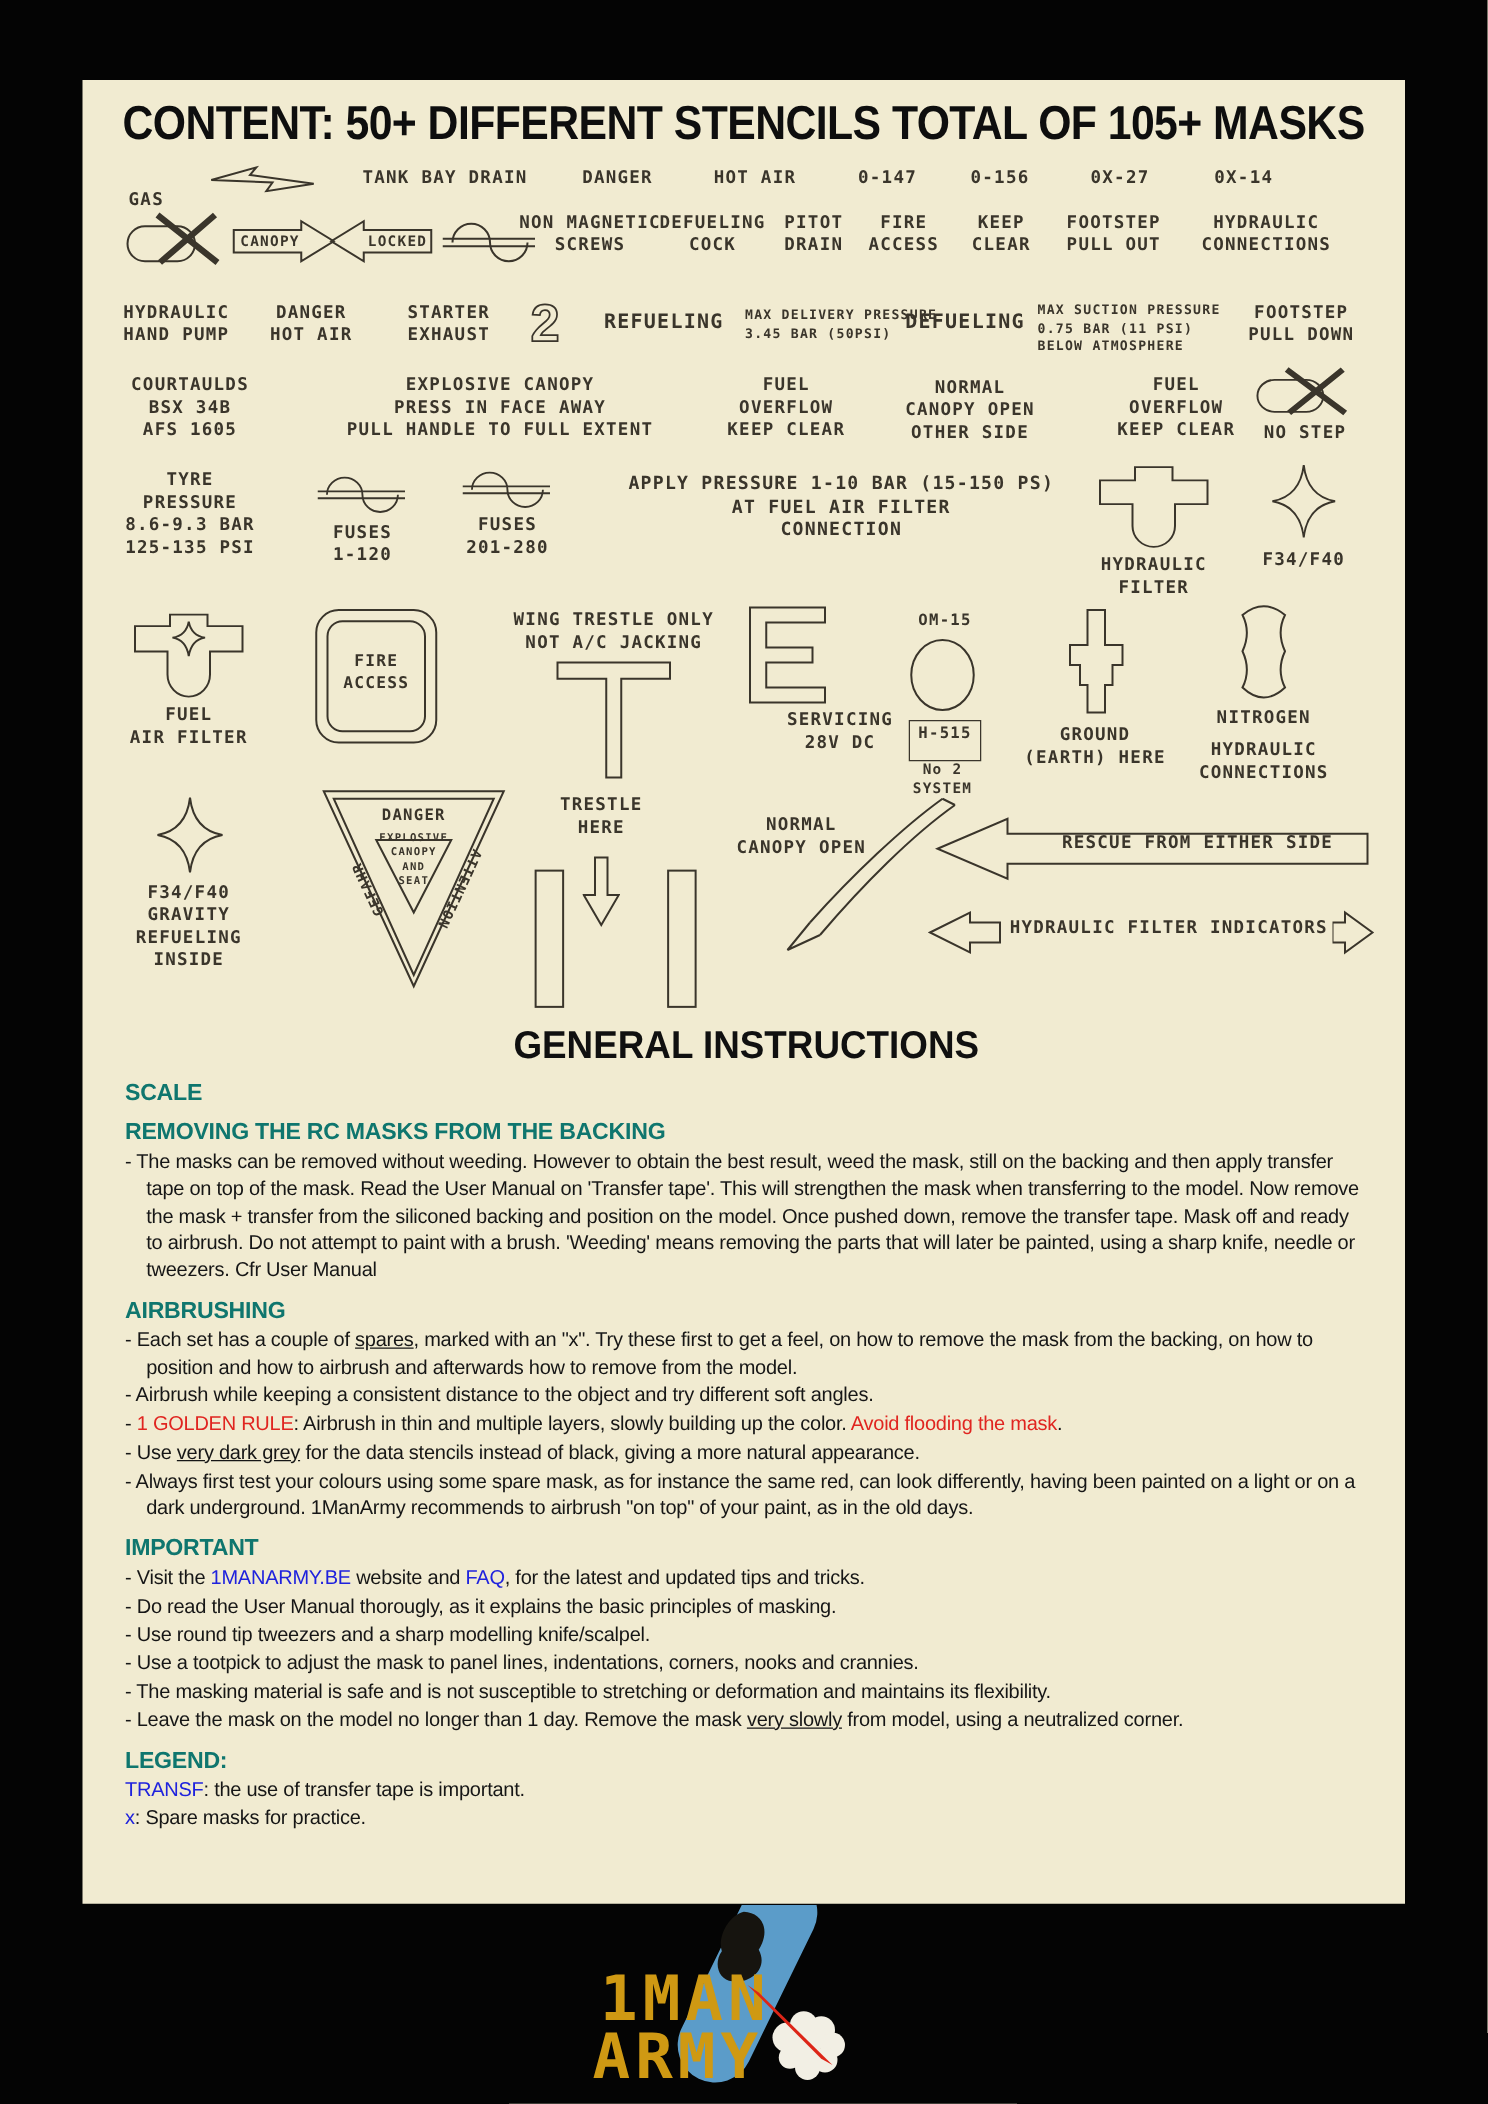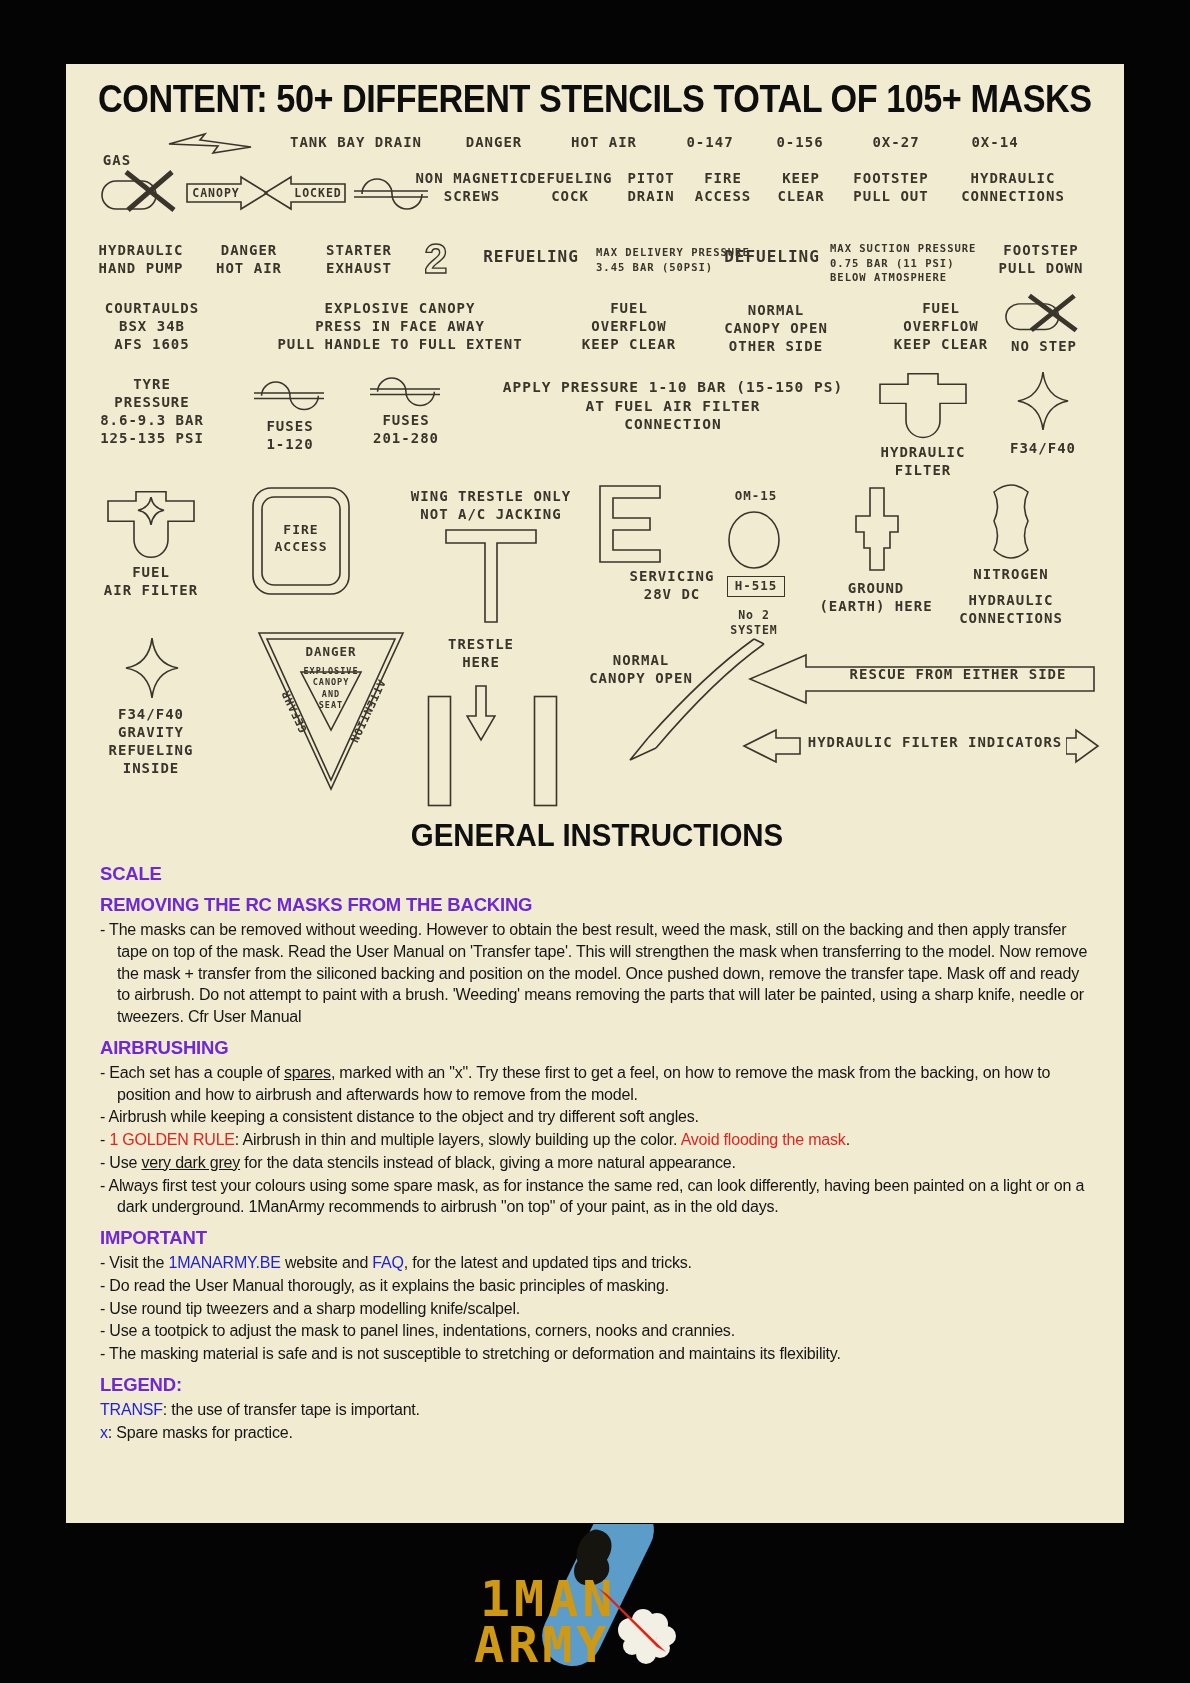--- a/index.html
+++ b/index.html
@@ -23,29 +23,29 @@
     position:absolute;
     font-family:"DejaVu Sans Mono",monospace;font-weight:700;
     color:#3a352b;letter-spacing:1px;text-align:center;
   }
   .sl div{white-space:nowrap;}
   .sl.left{text-align:left;}
   .sl.outline{
     font-family:"Liberation Sans",sans-serif;
     -webkit-text-stroke:1.4px #3a352b;color:transparent;letter-spacing:0;
   }
-  .sl.boxed{border:1.5px solid #3a352b;padding:1px 0 2px 0;}
+  .sl.boxed{border:1.5px solid #3a352b;padding:1px 0 14px 0;}
   svg.sicon{position:absolute;fill:none;stroke:#3a352b;stroke-width:1.6;overflow:visible;}
   #instructions{position:absolute;left:34px;right:30px;top:754px;color:#161616;}
   .gi-title{
     text-align:center;font-weight:700;font-size:31px;color:#101010;
     transform:scaleX(0.95);margin:0 0 2px 0;
   }
   .iheading{
-    font-weight:700;font-size:18.5px;letter-spacing:-0.2px;color:#6d28d9;
+    font-weight:700;font-size:18.5px;letter-spacing:-0.2px;color:#0f766e;
     margin:9px 0 3px 0;
   }
   .iline{
     font-size:16px;line-height:1.36;letter-spacing:-0.2px;
     padding-left:17px;text-indent:-17px;margin:1px 0;
   }
   .iline span.u{text-decoration:underline;}
   .iline span.red{color:#e02520;}
   .iline span.blue{color:#1f22dd;}
   #logo-wrap{position:absolute;left:50%;top:1524px;margin-left:-125px;width:250px;height:152px;}
@@ -440,20 +440,21 @@
         <div class="iline"><span>- Airbrush while keeping a consistent distance to the object and try different soft angles.</span></div>
         <div class="iline"><span>- </span><span class="red">1 GOLDEN RULE</span><span>: Airbrush in thin and multiple layers, slowly building up the color. </span><span class="red">Avoid flooding the mask</span><span>.</span></div>
         <div class="iline"><span>- Use </span><span class="u">very dark grey</span><span> for the data stencils instead of black, giving a more natural appearance.</span></div>
         <div class="iline"><span>- Always first test your colours using some spare mask, as for instance the same red, can look differently, having been painted on a light or on a dark underground. 1ManArmy recommends to airbrush "on top" of your paint, as in the old days.</span></div>
         <div class="iheading">IMPORTANT</div>
         <div class="iline"><span>- Visit the </span><span class="blue">1MANARMY.BE</span><span> website and </span><span class="blue">FAQ</span><span>, for the latest and updated tips and tricks.</span></div>
         <div class="iline"><span>- Do read the User Manual thorougly, as it explains the basic principles of masking.</span></div>
         <div class="iline"><span>- Use round tip tweezers and a sharp modelling knife/scalpel.</span></div>
         <div class="iline"><span>- Use a tootpick to adjust the mask to panel lines, indentations, corners, nooks and crannies.</span></div>
         <div class="iline"><span>- The masking material is safe and is not susceptible to stretching or deformation and maintains its flexibility.</span></div>
+        <div class="iline"><span>- Leave the mask on the model no longer than 1 day. Remove the mask </span><span class="u">very slowly</span><span> from model, using a neutralized corner.</span></div>
         <div class="iheading">LEGEND:</div>
         <div class="iline"><span class="blue">TRANSF</span><span>: the use of transfer tape is important.</span></div>
         <div class="iline"><span class="blue">x</span><span>: Spare masks for practice.</span></div>
       </div>
   </div>
 </div>
 
 <svg id="logo-wrap" viewBox="0 0 250 152">
   <rect x="98" y="-30" width="60" height="178" rx="30" fill="#5b9cc9" transform="rotate(26 128 59)"></rect>
   <path d="M112 8 C126 2 138 12 136 30 C150 40 142 58 128 62 C118 66 108 56 110 44 C102 36 102 16 112 8 Z" fill="#16140f" transform="rotate(26 124 35)"></path>

